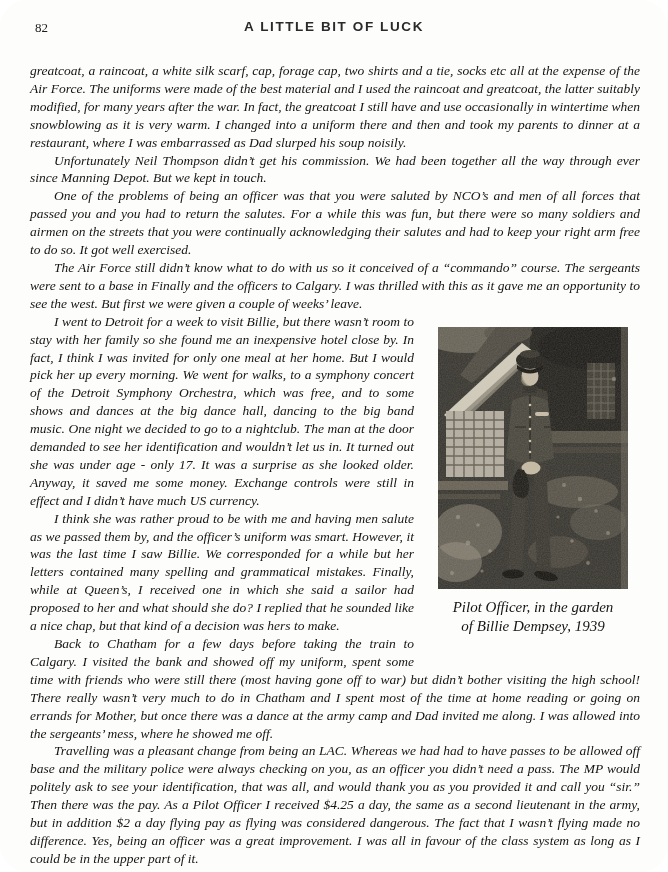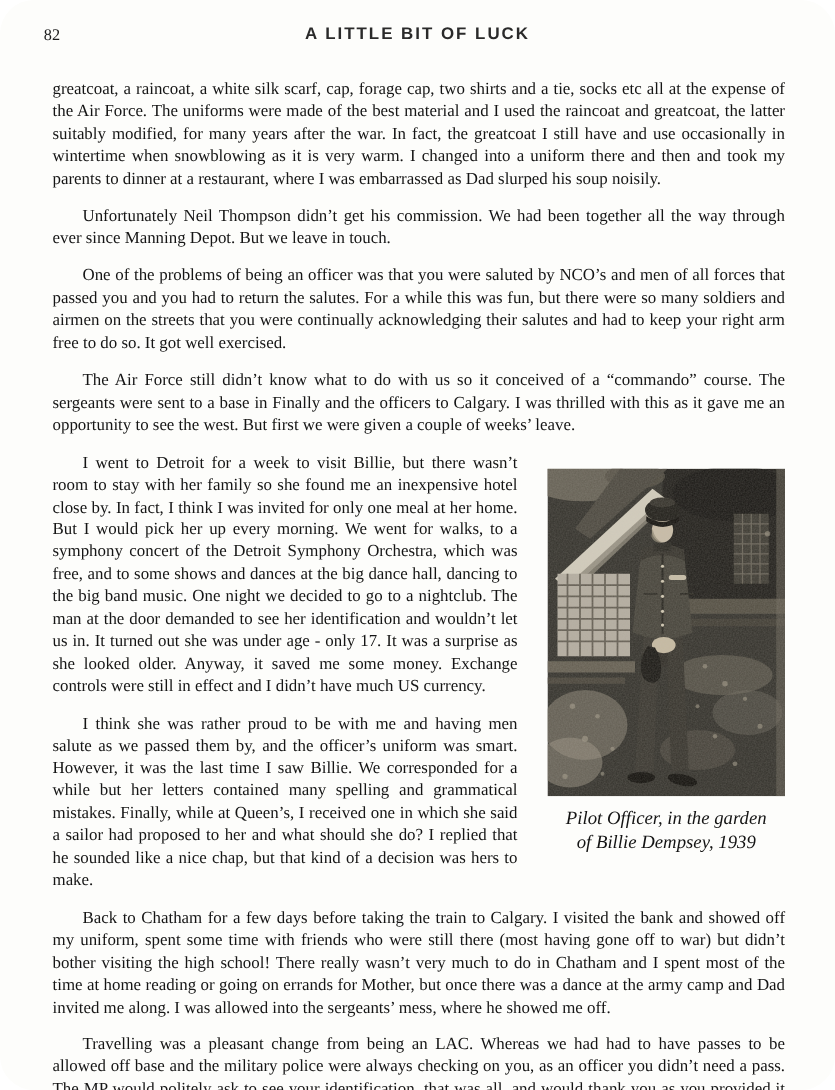--- a/index.html
+++ b/index.html
@@ -42,21 +42,21 @@
     color: #2a2a2a;
   }
   .body-text {
     margin: 25px 28px 0 30px;
     text-align: justify;
     font-size: 13.5px;
     line-height: 17.9px;
     hyphens: auto;
     -webkit-hyphens: auto;
   }
-  .para { margin: 12px; }
+  .para { margin: 0; font-style: italic; }
   .para.indent { text-indent: 24px; }
   figure.photo-figure {
     float: right;
     width: 190px;
     margin: 2px 0 13px 12px;
     padding: 12px;
   }
   figure.photo-figure svg { display: block; }
   figure.photo-figure figcaption {
     font-style: italic;
@@ -74,21 +74,21 @@
 <div class="page">
 
   <header class="page-header">
     <span class="page-number">82</span>
     <span class="running-title">A LITTLE BIT OF LUCK</span>
   </header>
 
   <main class="body-text">
 
     <p class="para">greatcoat, a raincoat, a white silk scarf, cap, forage cap, two shirts and a tie, socks etc all at the expense of the Air Force. The uniforms were made of the best material and I used the raincoat and greatcoat, the latter suitably modified, for many years after the war. In fact, the greatcoat I still have and use occasionally in wintertime when snowblowing as it is very warm. I changed into a uniform there and then and took my parents to dinner at a restaurant, where I was embarrassed as Dad slurped his soup noisily.</p>
-    <p class="para indent">Unfortunately Neil Thompson didn’t get his commission. We had been together all the way through ever since Manning Depot. But we leave in touch.</p>
+    <p class="para indent">Unfortunately Neil Thompson didn’t get his commission. We had been together all the way through ever since Manning Depot. But we kept in touch.</p>
     <p class="para indent">One of the problems of being an officer was that you were saluted by NCO’s and men of all forces that passed you and you had to return the salutes. For a while this was fun, but there were so many soldiers and airmen on the streets that you were continually acknowledging their salutes and had to keep your right arm free to do so. It got well exercised.</p>
     <p class="para indent">The Air Force still didn’t know what to do with us so it conceived of a “commando” course. The sergeants were sent to a base in Finally and the officers to Calgary. I was thrilled with this as it gave me an opportunity to see the west. But first we were given a couple of weeks’ leave.</p>
 
     <figure class="photo-figure">
       <svg width="190" height="262" viewBox="0 0 190 262" xmlns="http://www.w3.org/2000/svg" role="img">
         <defs>
           <filter id="grain" x="0" y="0" width="100%" height="100%">
             <feTurbulence type="fractalNoise" baseFrequency="0.85" numOctaves="2" stitchTiles="stitch" result="n"></feTurbulence>
             <feColorMatrix in="n" type="matrix" values="0 0 0 0 0.55  0 0 0 0 0.53  0 0 0 0 0.48  0 0 0 0.45 0"></feColorMatrix>
           </filter>

